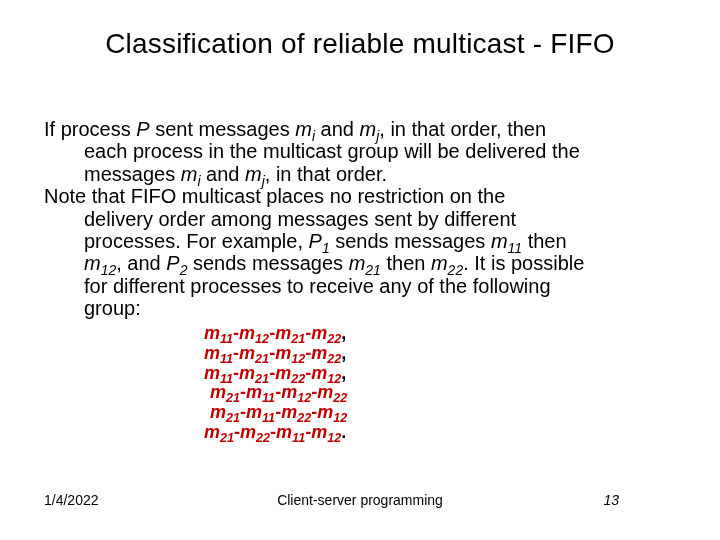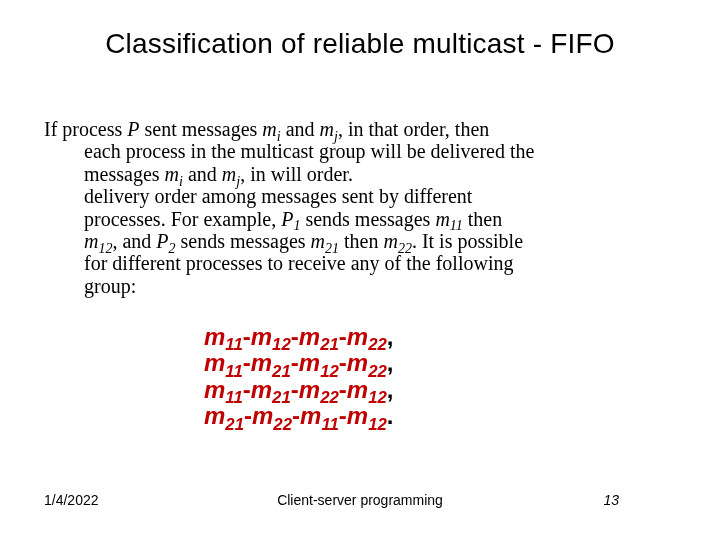--- a/index.html
+++ b/index.html
@@ -28,35 +28,34 @@
     font-weight: 400;
     letter-spacing: 0.2px;
   }
   .body {
     position: absolute;
     top: 118px;
     left: 44px;
     width: 640px;
     font-size: 20px;
     line-height: 1.12;
-    font-family: Liberation Serif, serif;
   }
   .body .indent { margin-left: 40px; }
   .i { font-style: italic; }
   .sub {
     font-size: 0.70em;
     font-style: italic;
     position: relative;
     top: 0.35em;
   }
   .orderings {
     position: absolute;
     top: 324px;
     left: 204px;
-    font-size: 24px;
+    font-size: 18px;
     font-weight: bold;
     line-height: 1.10;
     color: #c00000;
   }
   .orderings .m { font-style: italic; }
   .orderings .osub {
     font-size: 0.70em;
     font-style: italic;
     position: relative;
     top: 0.32em;
@@ -93,23 +92,24 @@
 
   <div class="title">Classification of reliable multicast - FIFO</div>
 
   <div class="body">
 
     <div>
       <span>If process </span><span class="i">P</span><span> sent messages </span><span class="i">m</span><span class="sub">i</span><span> and </span><span class="i">m</span><span class="sub">j</span><span>, in that order, then</span>
     </div>
     <div class="indent">each process in the multicast group will be delivered the</div>
     <div class="indent">
-      <span>messages </span><span class="i">m</span><span class="sub">i</span><span> and </span><span class="i">m</span><span class="sub">j</span><span>, in will order.</span>
+      <span>messages </span><span class="i">m</span><span class="sub">i</span><span> and </span><span class="i">m</span><span class="sub">j</span><span>, in that order.</span>
     </div>
 
+    <div>Note that FIFO multicast places no restriction on the</div>
     <div class="indent">delivery order among messages sent by different</div>
     <div class="indent">
       <span>processes. For example, </span><span class="i">P</span><span class="sub">1</span><span> sends messages </span><span class="i">m</span><span class="sub">11</span><span> then</span>
     </div>
     <div class="indent">
       <span class="i">m</span><span class="sub">12</span><span>, and </span><span class="i">P</span><span class="sub">2</span><span> sends messages </span><span class="i">m</span><span class="sub">21</span><span> then </span><span class="i">m</span><span class="sub">22</span><span>. It is possible</span>
     </div>
     <div class="indent">for different processes to receive any of the following</div>
     <div class="indent">group:</div>
   </div>
@@ -121,21 +121,27 @@
     </div>
 
     <div>
       <span class="m">m</span><span class="osub">11</span><span>-</span><span class="m">m</span><span class="osub">21</span><span>-</span><span class="m">m</span><span class="osub">12</span><span>-</span><span class="m">m</span><span class="osub">22</span><span class="punct">,</span>
     </div>
 
     <div>
       <span class="m">m</span><span class="osub">11</span><span>-</span><span class="m">m</span><span class="osub">21</span><span>-</span><span class="m">m</span><span class="osub">22</span><span>-</span><span class="m">m</span><span class="osub">12</span><span class="punct">,</span>
     </div>
 
+    <div style="margin-left:6px;">
+      <span class="m">m</span><span class="osub">21</span><span>-</span><span class="m">m</span><span class="osub">11</span><span>-</span><span class="m">m</span><span class="osub">12</span><span>-</span><span class="m">m</span><span class="osub">22</span>
+    </div>
 
+    <div style="margin-left:6px;">
+      <span class="m">m</span><span class="osub">21</span><span>-</span><span class="m">m</span><span class="osub">11</span><span>-</span><span class="m">m</span><span class="osub">22</span><span>-</span><span class="m">m</span><span class="osub">12</span>
+    </div>
 
     <div style="margin-left:0;">
       <span class="m">m</span><span class="osub">21</span><span>-</span><span class="m">m</span><span class="osub">22</span><span>-</span><span class="m">m</span><span class="osub">11</span><span>-</span><span class="m">m</span><span class="osub">12</span><span class="punct">.</span>
     </div>
   </div>
 
   <div class="footer-date">1/4/2022</div>
   <div class="footer-center">Client-server programming</div>
   <div class="footer-pn">13</div>
 

